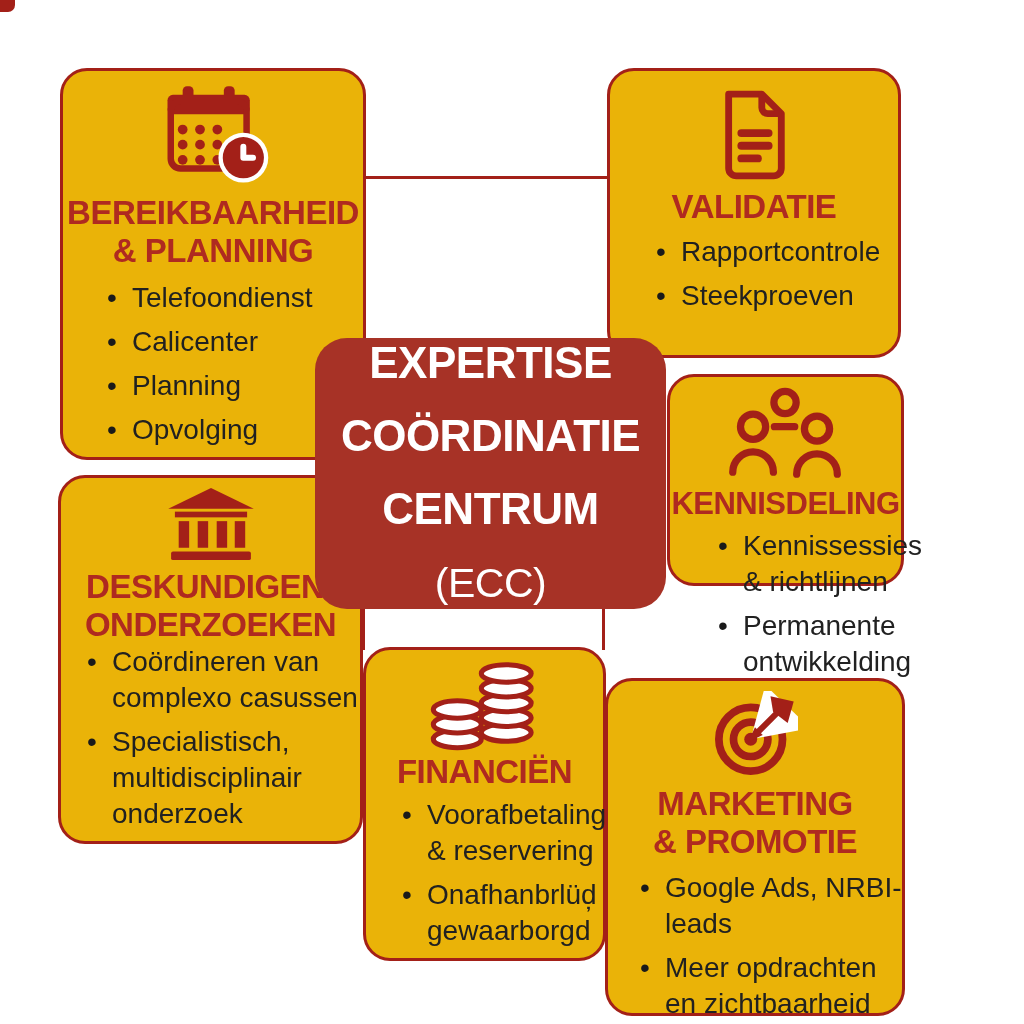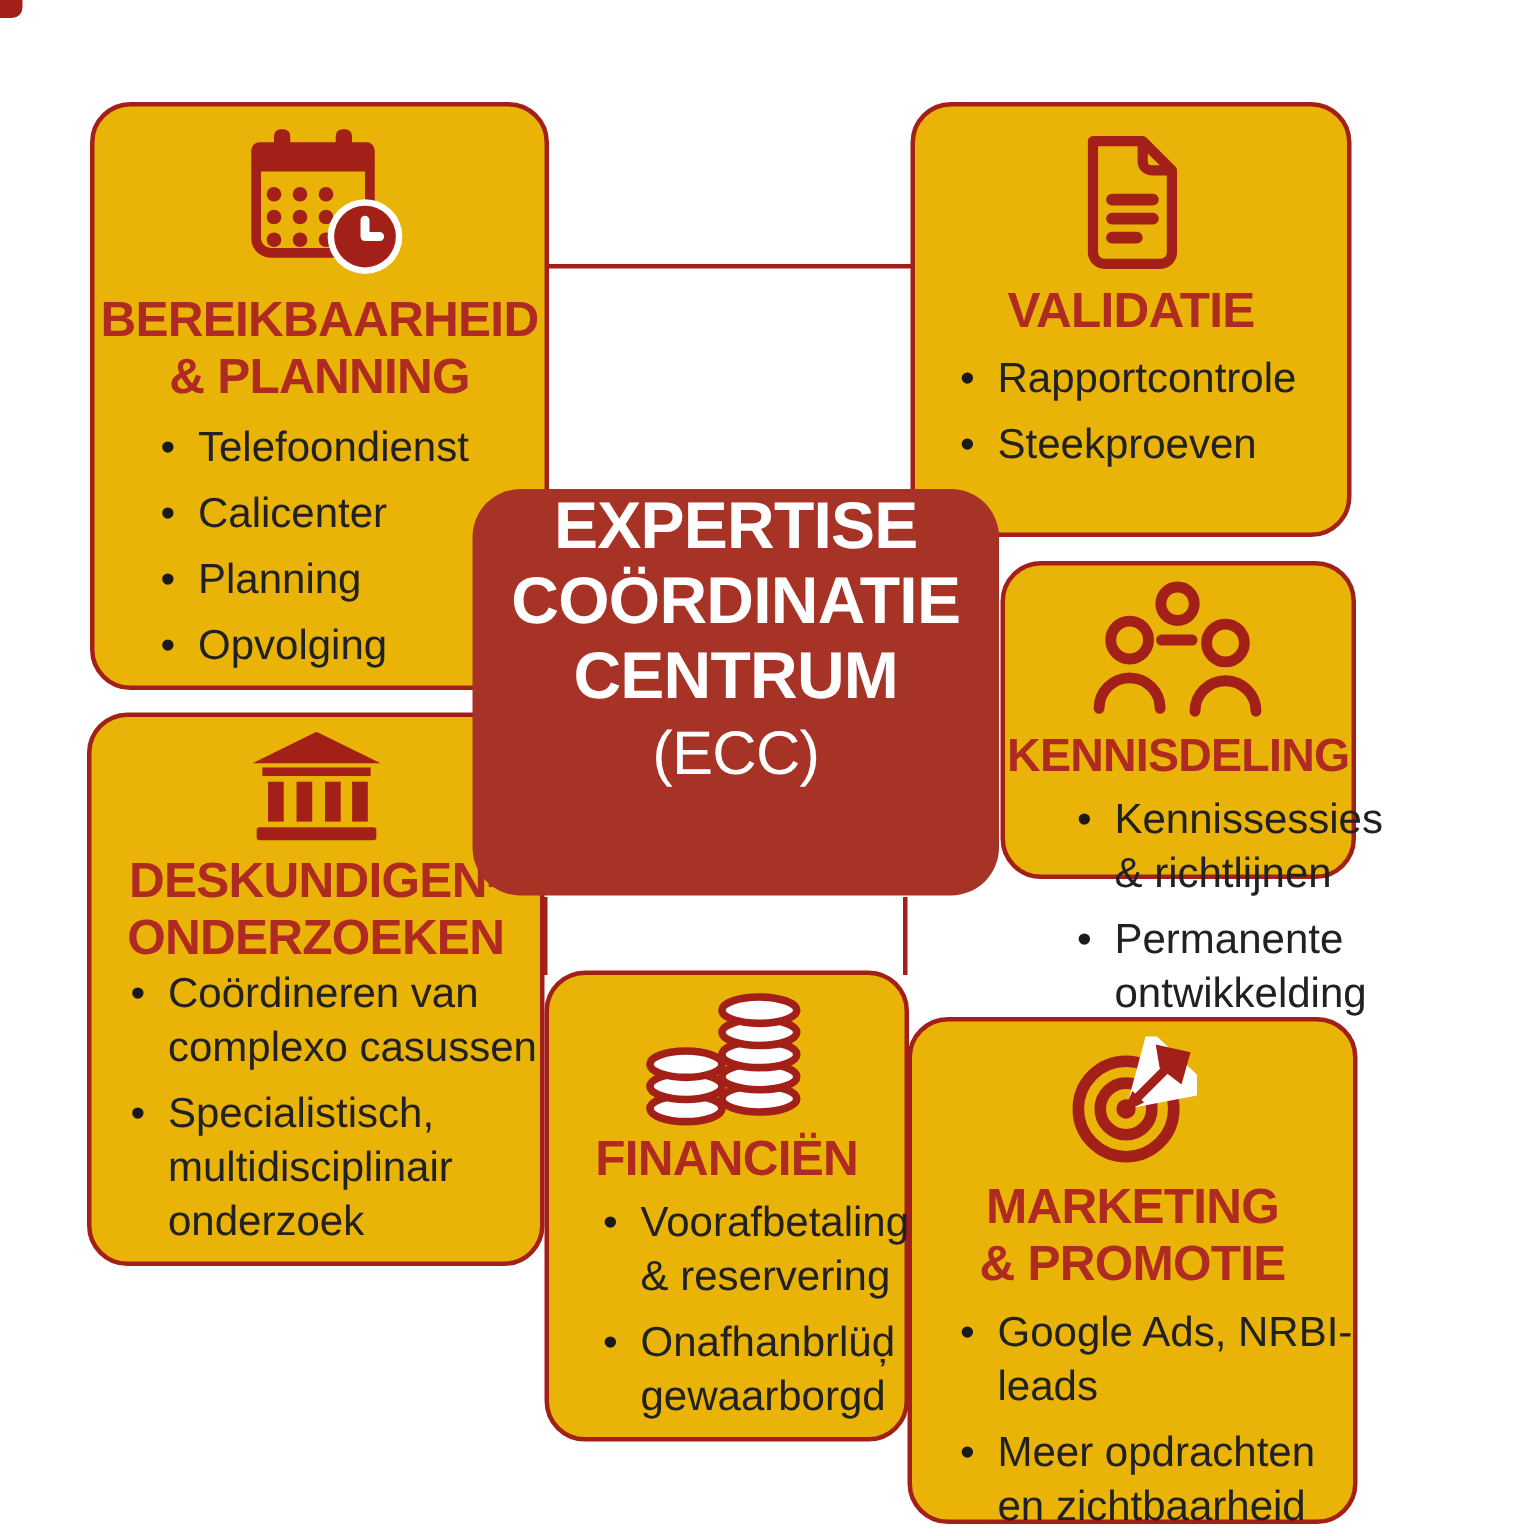--- a/index.html
+++ b/index.html
@@ -31,39 +31,39 @@
   .bullet{display:flex;margin-bottom:8px;}
   .dot{flex:0 0 25px;color:#1a1a1a;}
   .dot::before{content:"\2022";}
   .bl .line{display:block;white-space:nowrap;}
 
   .b1{left:60px;top:68px;width:306px;height:392px;}
   .b1 .icon{width:112px;height:104px;margin-top:13px;}
   .b1 .bullets{padding-left:44px;margin-top:10px;}
   .b2{left:607px;top:68px;width:294px;height:290px;}
   .b2 .icon{width:78px;height:94px;margin-top:17px;}
-  .b2 .bullets{padding-left:30px;}
+  .b2 .bullets{padding-left:46px;}
   .b3{left:667px;top:374px;width:237px;height:212px;}
   .b3 .icon{width:118px;height:92px;margin-top:10px;}
   .b3 .card-title{font-size:31px;}
   .b3 .bullets{padding-left:28px;margin-top:5px;margin-left:20px;}
   .b4{left:58px;top:475px;width:305px;height:369px;}
   .b4 .icon{width:96px;height:76px;margin-top:8px;}
   .b4 .bullets{padding-left:26px;margin-top:0;}
   .b5{left:363px;top:647px;width:243px;height:314px;}
   .b5 .icon{width:126px;height:96px;margin-top:5px;}
   .b5 .card-title{margin-top:2px;}
   .b5 .bullets{padding-left:36px;margin-top:6px;}
   .b6{left:605px;top:678px;width:300px;height:338px;}
   .b6 .icon{width:86px;height:88px;margin-top:10px;}
   .b6 .bullets{padding-left:32px;margin-top:9px;}
 
-  .center-card{position:absolute;left:315px;top:326px;width:351px;height:271px;
+  .center-card{position:absolute;left:315px;top:338px;width:351px;height:271px;
         background:var(--centerFill);border-radius:32px;z-index:4;
-        display:flex;flex-direction:column;align-items:center;justify-content:flex-start;}
+        display:flex;flex-direction:column;align-items:center;justify-content:space-between;}
   .c-line{color:#fff;font-weight:bold;font-size:44px;line-height:50px;
         letter-spacing:-0.5px;white-space:nowrap;}
   .c-line.ecc{font-weight:normal;font-size:41px;line-height:52px;}
 </style>
 </head>
 <body>
 
 <div class="stage">
 
   <div class="corner-mark"></div>

